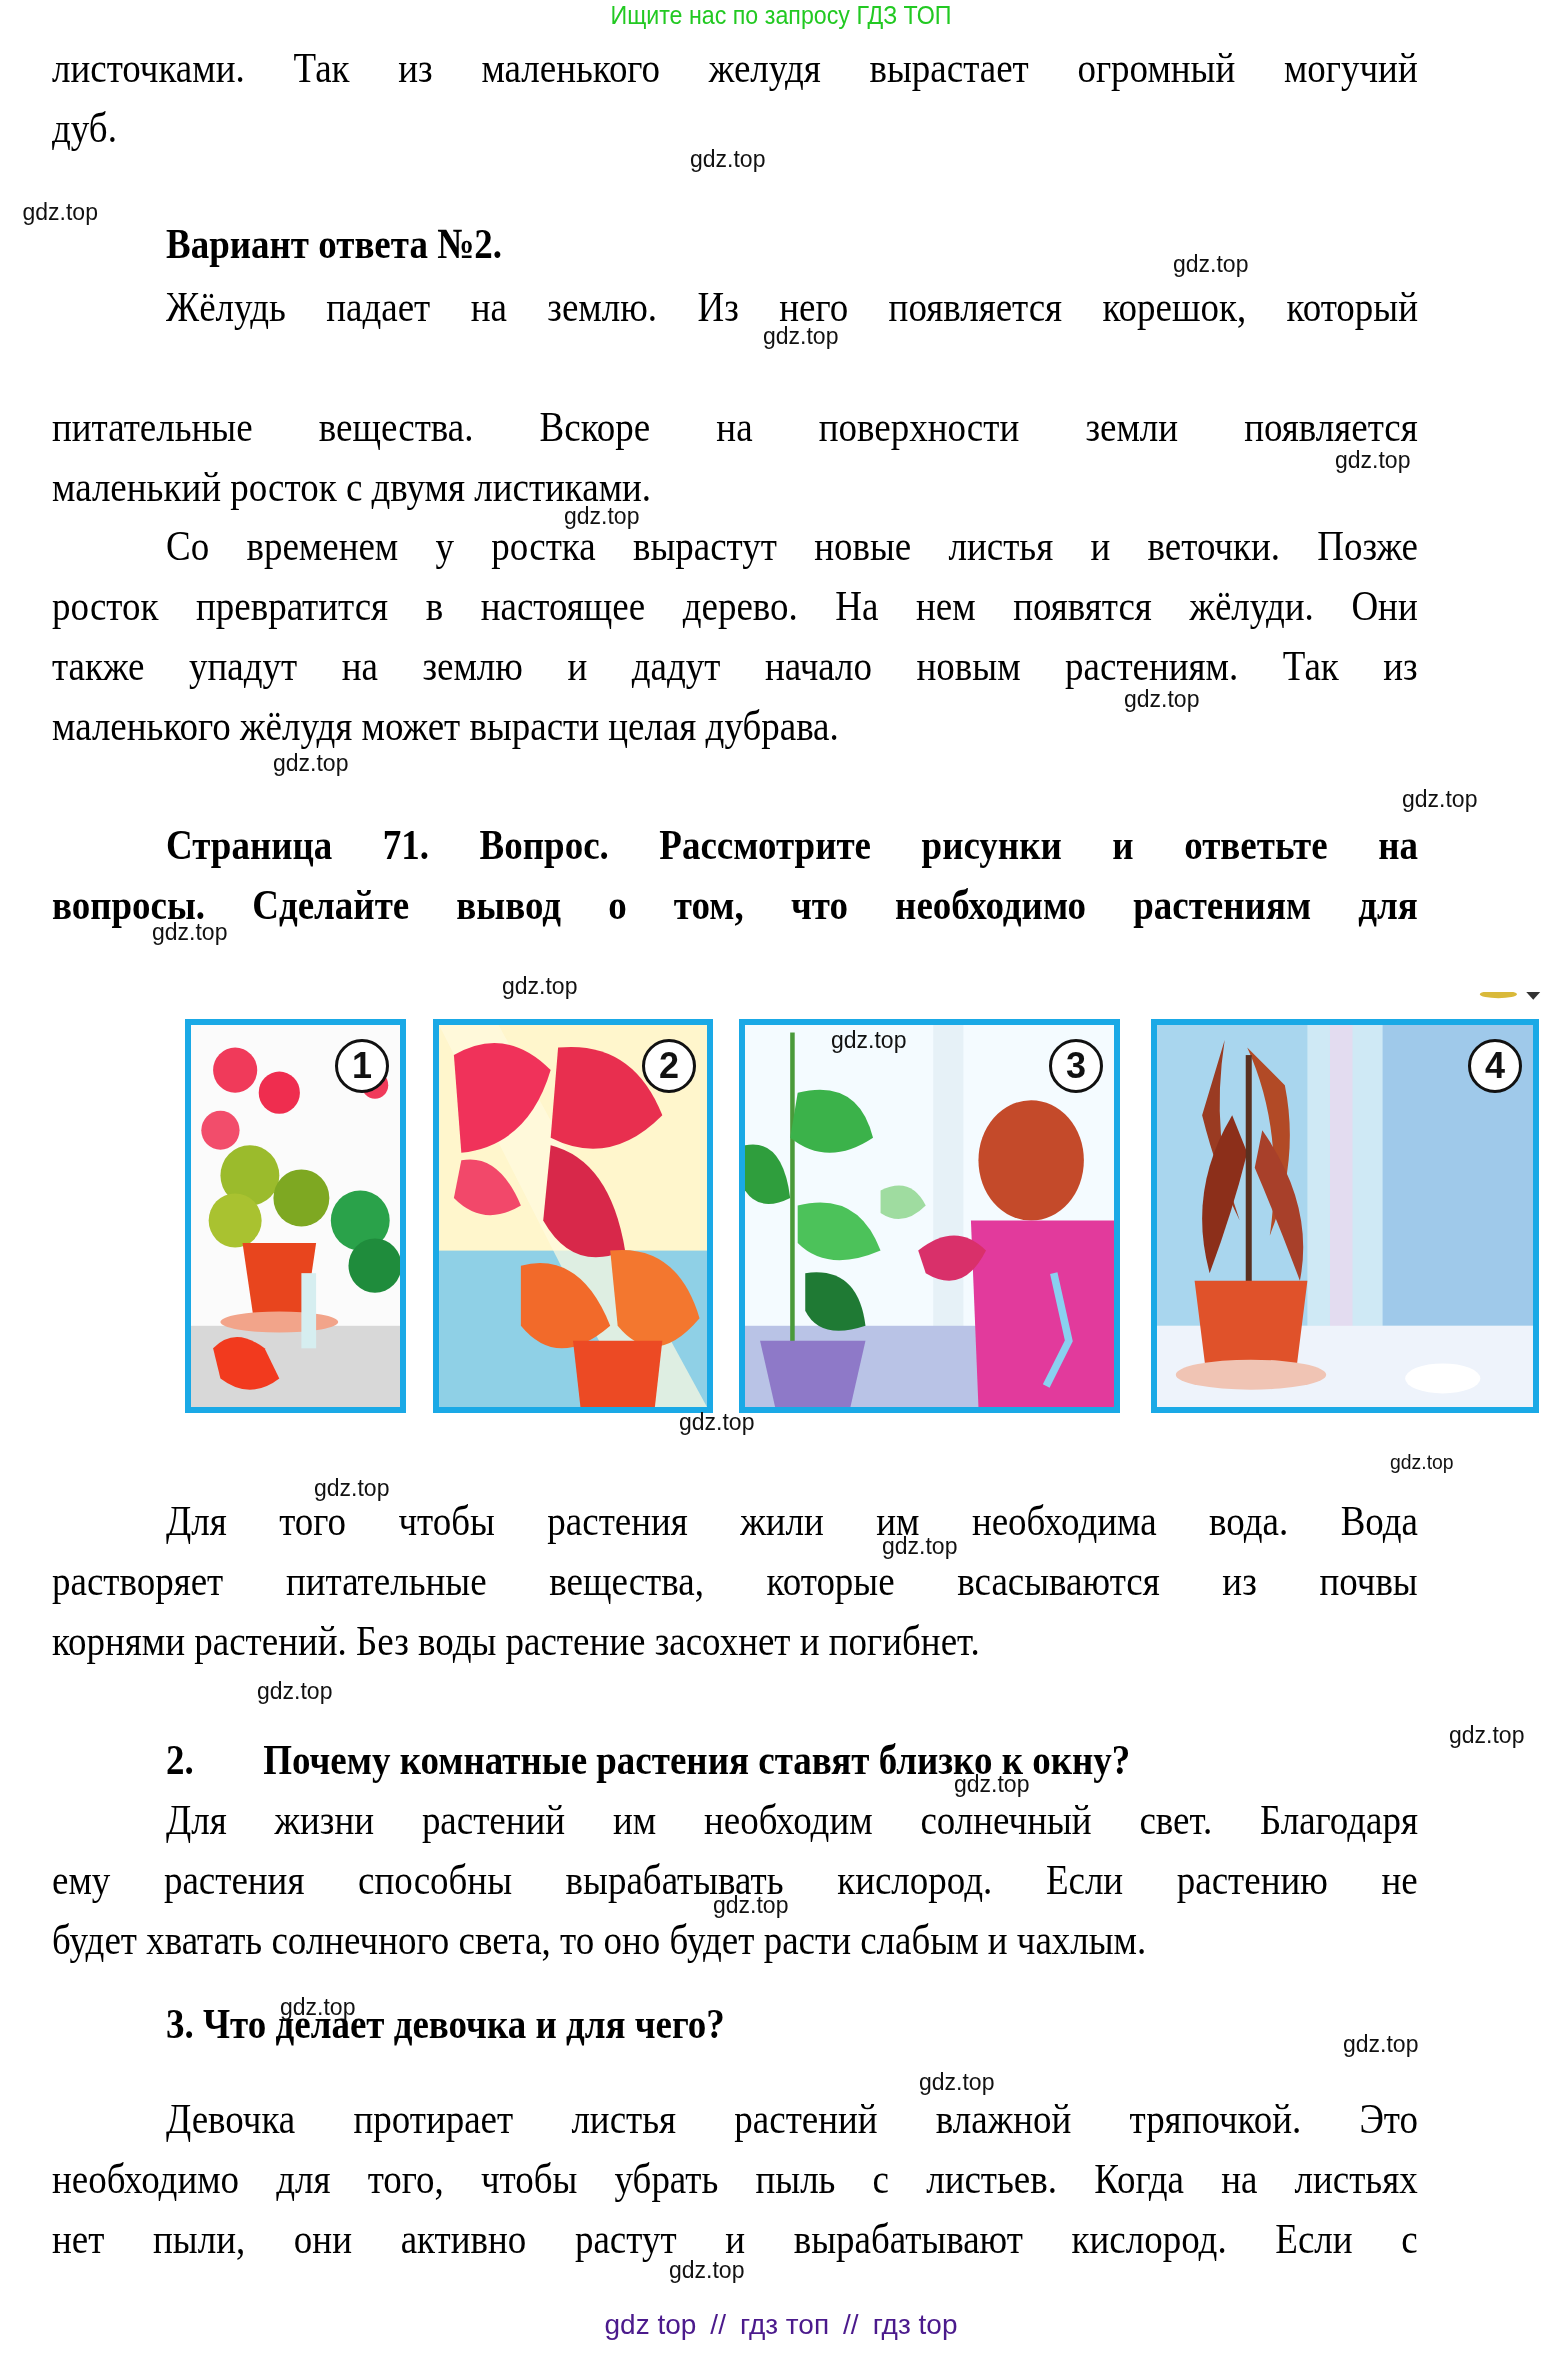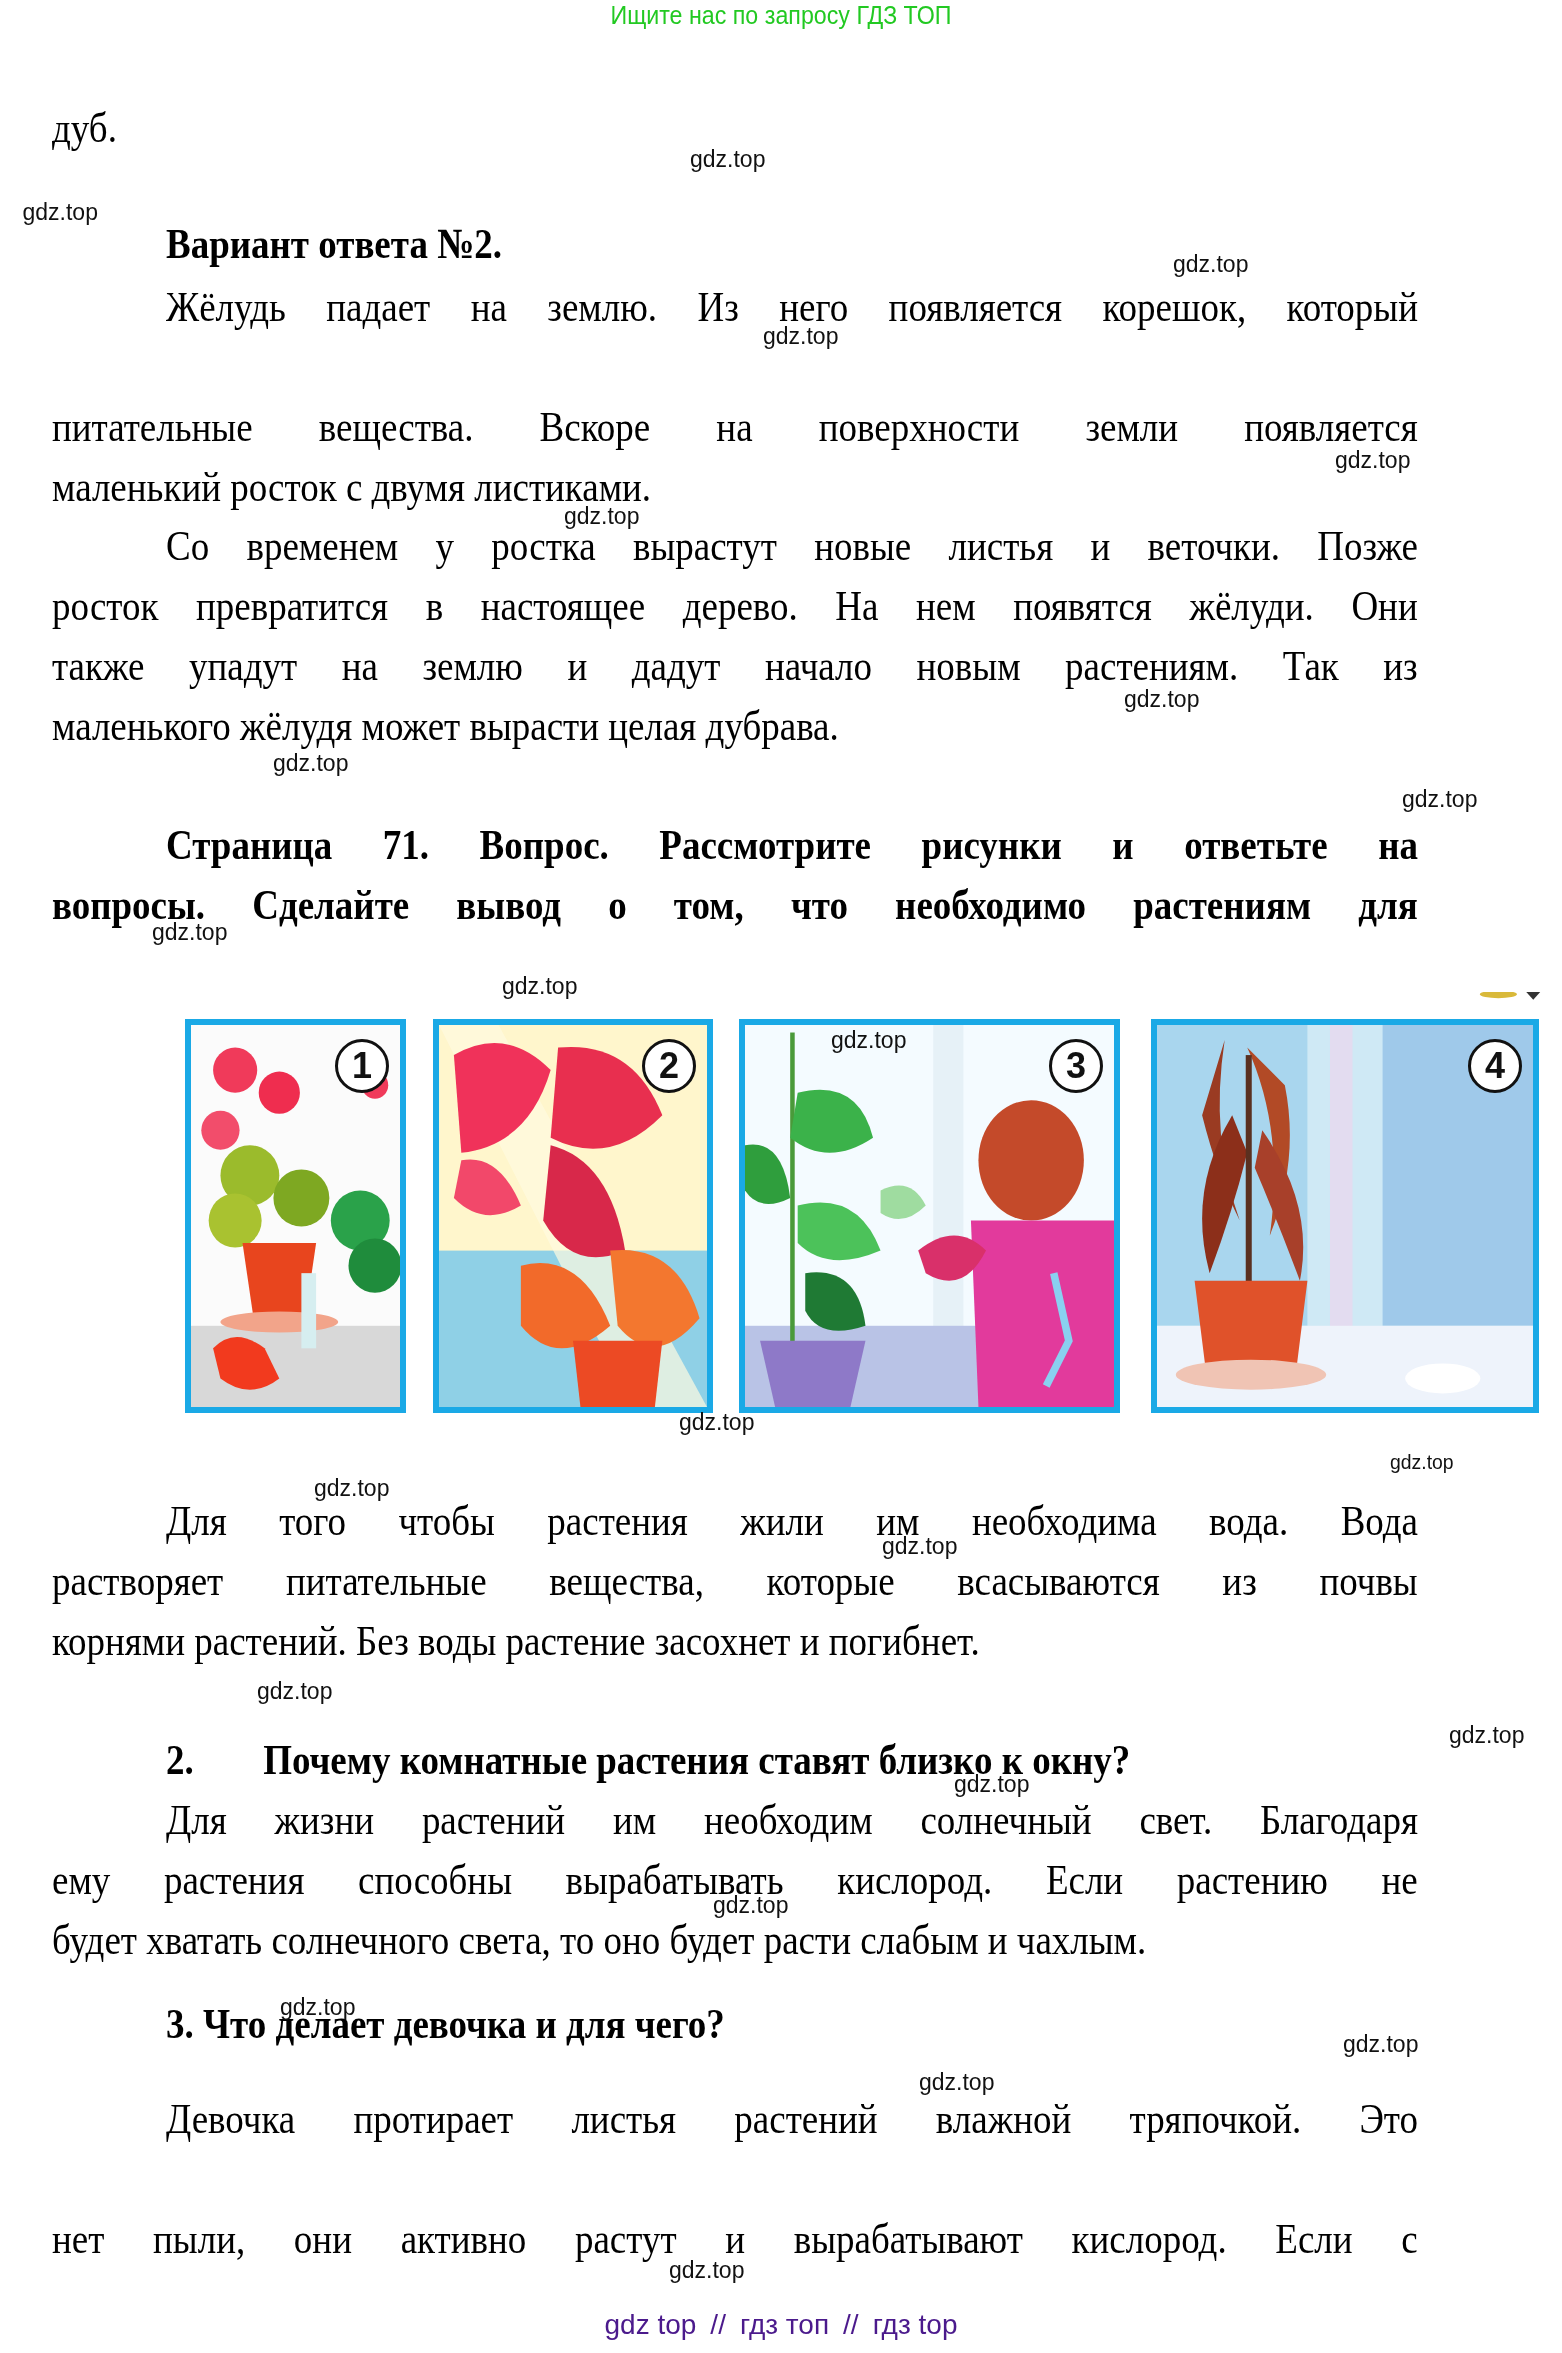--- a/index.html
+++ b/index.html
@@ -45,20 +45,21 @@
   }
   .footer span.sep { margin: 0 14px; }
 </style>
 </head>
 <body>
 
 <div class="page">
 
   <div class="top-banner">Ищите нас по запросу ГДЗ ТОП</div>
 
+  <div class="ln j" style="top:38px"><span class="sq">листочками. Так из маленького желудя вырастает огромный могучий</span></div>
   <div class="ln" style="top:98px"><span class="sq">дуб.</span></div>
 
   <div class="ln b ind" style="top:214px"><span class="sq">Вариант ответа №2.</span></div>
 
   <div class="ln j ind" style="top:277px"><span class="sq">Жёлудь падает на землю. Из него появляется корешок, который</span></div>
   <div class="ln j" style="top:397px"><span class="sq">питательные вещества. Вскоре на поверхности земли появляется</span></div>
   <div class="ln j ind" style="top:516px"><span class="sq">Со временем у ростка вырастут новые листья и веточки. Позже</span></div>
 
   <div class="ln" style="top:457px"><span class="sq">маленький росток с двумя листиками.</span></div>
   <div class="ln j" style="top:576px"><span class="sq">росток превратится в настоящее дерево. На нем появятся жёлуди. Они</span></div>
@@ -153,20 +154,21 @@
   <div class="ln j" style="top:1551px"><span class="sq">растворяет питательные вещества, которые всасываются из почвы</span></div>
   <div class="ln" style="top:1611px"><span class="sq">корнями растений. Без воды растение засохнет и погибнет.</span></div>
 
   <div class="ln b ind" style="top:1730px"><span class="sq"><span class="num">2.</span><span>Почему комнатные растения ставят близко к окну?</span></span></div>
   <div class="ln j ind" style="top:1790px"><span class="sq">Для жизни растений им необходим солнечный свет. Благодаря</span></div>
   <div class="ln" style="top:1910px"><span class="sq">будет хватать солнечного света, то оно будет расти слабым и чахлым.</span></div>
   <div class="ln j" style="top:1850px"><span class="sq">ему растения способны вырабатывать кислород. Если растению не</span></div>
 
   <div class="ln b ind" style="top:1994px"><span class="sq">3. Что делает девочка и для чего?</span></div>
   <div class="ln j ind" style="top:2089px"><span class="sq">Девочка протирает листья растений влажной тряпочкой. Это</span></div>
+  <div class="ln j" style="top:2149px"><span class="sq">необходимо для того, чтобы убрать пыль с листьев. Когда на листьях</span></div>
   <div class="ln j" style="top:2209px"><span class="sq">нет пыли, они активно растут и вырабатывают кислород. Если с</span></div>
 
   <div class="wm" style="left:690px; top:146px">gdz.top</div>
   <div class="wm" style="left:22.5px; top:199px">gdz.top</div>
   <div class="wm" style="left:1173px; top:251px">gdz.top</div>
   <div class="wm" style="left:763px; top:323px">gdz.top</div>
   <div class="wm" style="left:1335px; top:447px">gdz.top</div>
   <div class="wm" style="left:564px; top:503px">gdz.top</div>
   <div class="wm" style="left:1124px; top:686px">gdz.top</div>
   <div class="wm" style="left:273px; top:750px">gdz.top</div>

